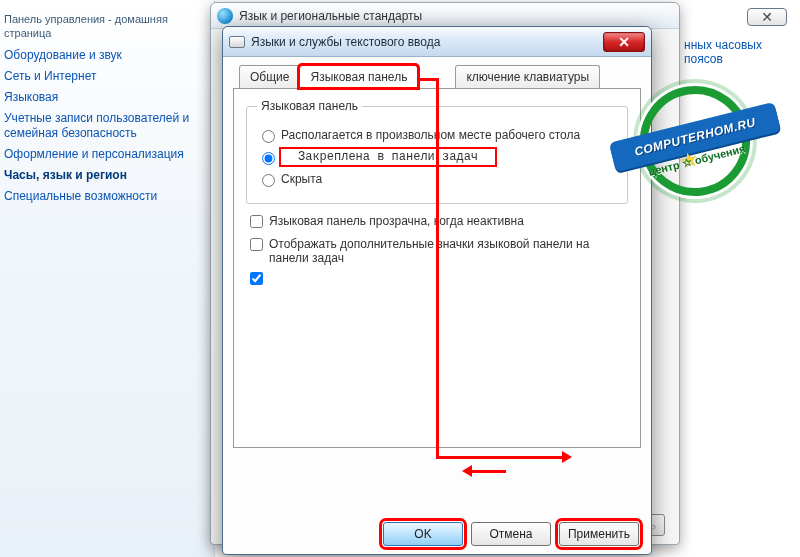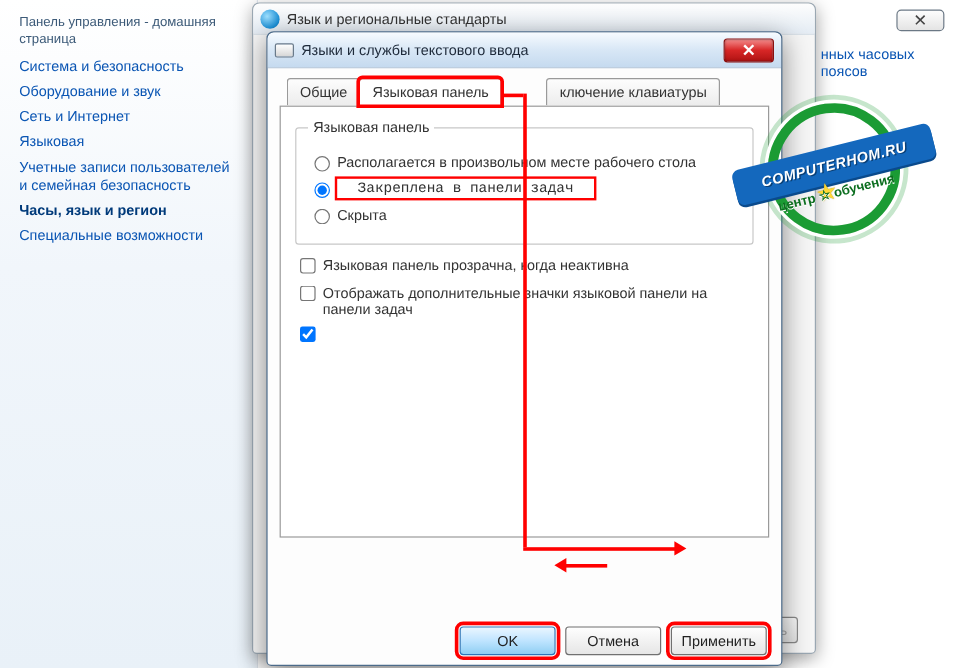--- a/index.html
+++ b/index.html
@@ -15,21 +15,21 @@
   }
   
   .sidebar {
     position: absolute;
     left: 0;
     top: 0;
     width: 215px;
     height: 100%;
     background: linear-gradient(#fff,#f1f6fb 40%,#e9f1f8);
     border-right: 1px solid #dfe6ee;
-    padding: 12px 14px 0 16px;
+    padding: 12px 14px 0 4px;
   }
   .sidebar a {
     display: block;
     color: #0a55b3;
     text-decoration: none;
     margin: 6px 0;
     line-height: 15px;
   }
   .sidebar a.active { color: #003a7a; font-weight: bold; }
   .sidebar .heading { color: #3c5a78; font-size: 11px; line-height: 14px; margin-bottom: 8px; }
@@ -202,25 +202,25 @@
   .arrow-head {
     position:absolute;width:0;height:0;
     border-style:solid;
   }
 </style>
 </head>
 <body>
 
 <div class="sidebar">
   <div class="heading">Панель управления - домашняя страница</div>
-  <a href="#">Система и безопасность</a>
   <a href="#">Оборудование и звук</a>
   <a href="#">Сеть и Интернет</a>
   <a href="#">Языковая</a>
   <a href="#">Учетные записи пользователей и семейная безопасность</a>
+  <a href="#">Оформление и персонализация</a>
   <a href="#" class="active">Часы, язык и регион</a>
   <a href="#">Специальные возможности</a>
 </div>
 
 <div class="parent-window">
   <div class="titlebar-parent">
     <span class="globe"></span>
     <span>Язык и региональные стандарты</span>
   </div>
   <div class="parent-buttons">

